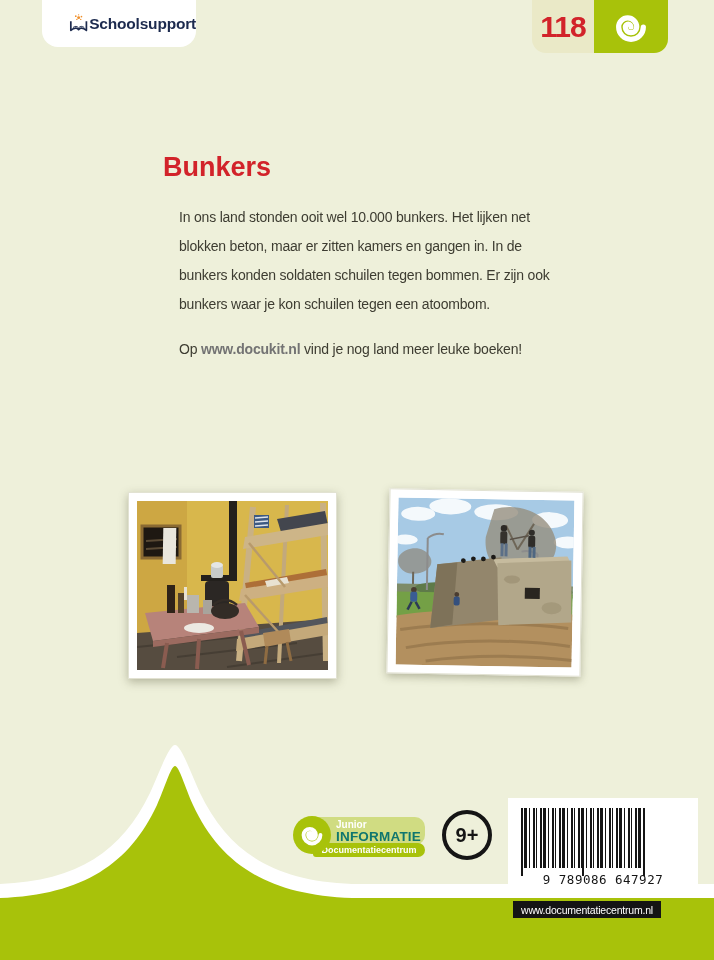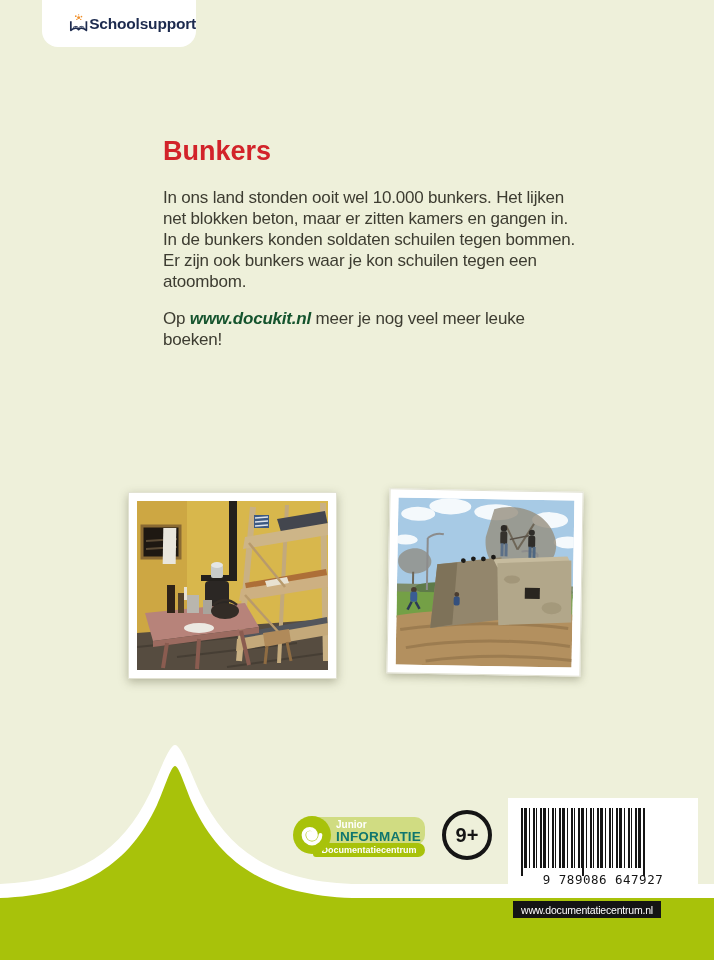--- a/index.html
+++ b/index.html
@@ -19,24 +19,24 @@
     position:absolute;left:532px;top:0;width:136px;height:53px;
     border-radius:0 0 14px 14px;overflow:hidden;display:flex;
   }
   .issue-num{
     width:62px;background:#eae9c7;display:flex;align-items:center;justify-content:center;
     color:#d2232a;font-size:30px;font-weight:bold;letter-spacing:-1px;
   }
   .issue-logo{flex:1;background:#a8c20a;display:flex;align-items:center;justify-content:center;}
   
   .main{position:absolute;left:163px;top:136px;width:420px;}
-  .main h1{margin:0 0 20px 0;font-size:27px;font-weight:bold;color:#d2232a;}
-  .main p{margin:0;font-size:17px;line-height:21px;color:#3d3c31;letter-spacing:-0.2px;}
+  .main h1{margin:16px 0 20px 0;font-size:27px;font-weight:bold;color:#d2232a;}
+  .main p{margin:16px;font-size:14px;line-height:29px;color:#3d3c31;letter-spacing:-0.2px;}
   .promo{margin-top:16px !important;}
-  .promo .link{color:#14532d;font-weight:bold;cursor:pointer;font-style:italic;}
+  .promo .link{color:#737373;font-weight:bold;cursor:pointer;}
   
   .photo{
     position:absolute;background:#fff;padding:8px;border:1px solid #e2e2d2;
     box-shadow:0 3px 9px rgba(70,70,40,.35);
   }
   .photo-left{left:128px;top:492px;}
   .photo-right{left:388px;top:490px;transform:rotate(1deg);}
   .photo svg{display:block;}
   
   .curve{position:absolute;left:0;bottom:0;width:714px;height:225px;}
@@ -90,25 +90,33 @@
       <circle cx="15" cy="6" r="2.1" fill="#f0902c"></circle>
       <circle cx="11" cy="4" r="1.2" fill="#f0902c"></circle>
       <circle cx="19" cy="4.5" r="1.2" fill="#f0902c"></circle>
       <circle cx="12.5" cy="8.5" r="1" fill="#f0902c"></circle>
       <circle cx="18" cy="8.5" r="1" fill="#f0902c"></circle>
       <circle cx="15" cy="2" r="0.9" fill="#f0902c"></circle>
     </svg>
     <span class="pub-name">Schoolsupport</span>
   </div>
 
+  <div class="issue-box">
+    <div class="issue-num">118</div>
+    <div class="issue-logo">
+      <svg width="38" height="38" viewBox="0 0 40 40">
+        <path d="M33,20 a13,13 0 1 1 -26,0 a9.5,9.5 0 1 1 19,0 a6,6 0 1 1 -12,0 a3,3 0 1 1 6,0" fill="none" stroke="#ffffff" stroke-width="5.5" stroke-linecap="round"></path>
+      </svg>
+    </div>
+  </div>
 
   <div class="main">
     <h1>Bunkers</h1>
     <p>In ons land stonden ooit wel 10.000 bunkers. Het lijken net blokken beton, maar er zitten kamers en gangen in. In de bunkers konden soldaten schuilen tegen bommen. Er zijn ook bunkers waar je kon schuilen tegen een atoombom.</p>
-    <p class="promo"><span>Op </span><span class="link">www.docukit.nl</span><span> meer je nog veel meer leuke boeken!</span></p>
+    <p class="promo"><span>Op </span><span class="link">www.docukit.nl</span><span> vind je nog land meer leuke boeken!</span></p>
   </div>
 
   <div class="photo photo-left">
     <svg width="191" height="169" viewBox="0 0 191 169">
       <rect width="191" height="169" fill="#d8b74c"></rect>
       <rect x="0" y="0" width="50" height="169" fill="#cda743"></rect>
       <polygon points="0,132 191,118 191,169 0,169" fill="#564c40"></polygon>
       <path d="M0,146 L100,136 M40,156 L160,142 M90,166 L191,152" stroke="#463e34" stroke-width="2" fill="none"></path>
 
       <rect x="5" y="25" width="38" height="32" fill="#1e1812" stroke="#8a6a33" stroke-width="3"></rect>

